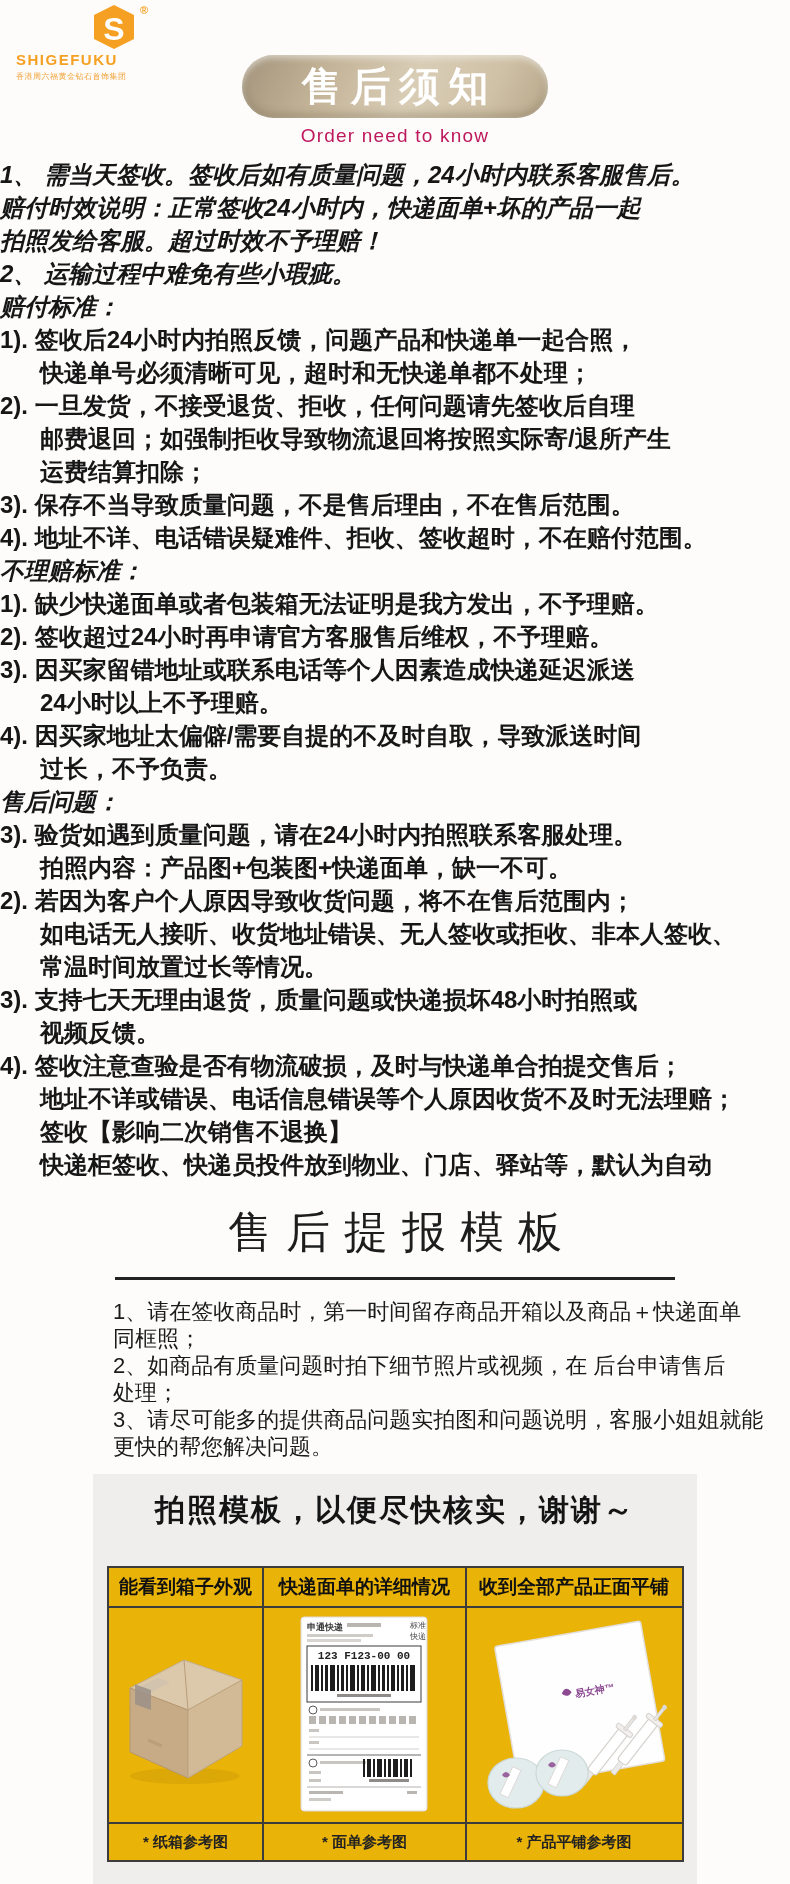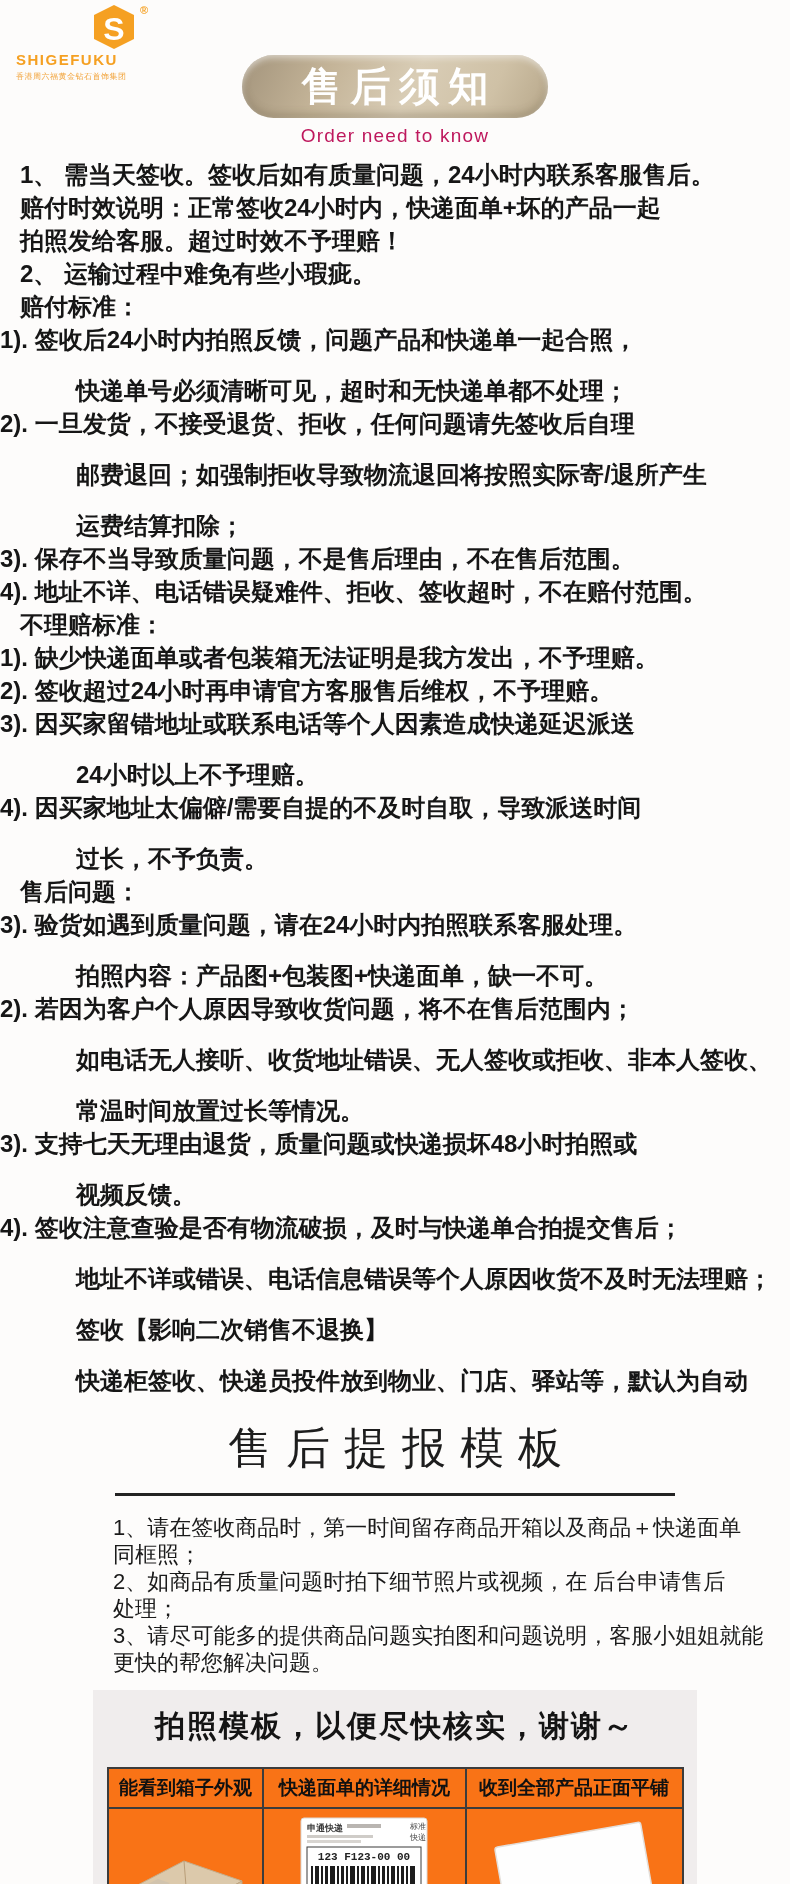--- a/index.html
+++ b/index.html
@@ -16,33 +16,33 @@
   .banner-wrap{padding-top:55px;text-align:center;}
   .banner-pill{display:inline-block;width:306px;height:63px;line-height:63px;border-radius:32px;
     background:linear-gradient(115deg,#a3947c 0%,#c4b498 28%,#d9cdb6 55%,#cfc1a6 80%,#b7a78a 100%);
     box-shadow:inset 0 3px 6px rgba(255,255,255,.55), inset 0 -4px 8px rgba(90,75,50,.30);
     color:#ffffff;font-size:40px;font-weight:700;letter-spacing:9px;text-indent:9px;}
   .banner-sub{margin-top:7px;color:#be185d;font-size:19px;letter-spacing:1.2px;font-weight:500;}
 
   
   .notice{margin-top:11px;font-size:24px;line-height:33px;font-weight:600;color:#161616;}
   .tline{white-space:nowrap;}
-  .notice .ind0{padding-left:20px;}
+  .notice .ind0{font-style:italic;}
   .notice .ind1{}
-  .notice .ind2{padding-left:76px;margin-top:18px;}
+  .notice .ind2{padding-left:40px;}
 
   
   .template-title{margin:20px 0 0;text-align:center;font-size:44px;font-weight:400;letter-spacing:14px;text-indent:14px;color:#1d1d1d;line-height:62px;}
   .rule{width:560px;height:3px;background:#232323;margin:14px auto 0;}
   .template-list{width:580px;margin:18px auto 0 113px;font-size:22px;line-height:27px;font-weight:500;color:#1a1a1a;}
 
   
   .photo-panel{width:604px;margin:14px auto 0;background:#f0eded;padding:16px 0 34px;}
   .panel-title{text-align:center;font-size:30px;font-weight:700;color:#141414;letter-spacing:2px;}
-  table.photo-table{width:577px;margin:20px auto 0;border-collapse:collapse;background:#f97316;}
+  table.photo-table{width:577px;margin:35px auto 0;border-collapse:collapse;background:#eab308;}
   table.photo-table th,table.photo-table td{border:2px solid #3c3c3c;}
   table.photo-table th{height:38px;font-size:19px;font-weight:700;color:#111;text-align:center;padding:0 2px;white-space:nowrap;}
   td.img-cell{height:210px;text-align:left;vertical-align:middle;padding:2px;}
   td.cap-cell{height:34px;text-align:center;font-size:15px;font-weight:700;color:#222;}
   .c1{width:142px;} .c2{width:186px;} .c3{width:200px;}
   svg{display:block;margin:0 auto;}
 </style>
 </head>
 <body>
 

